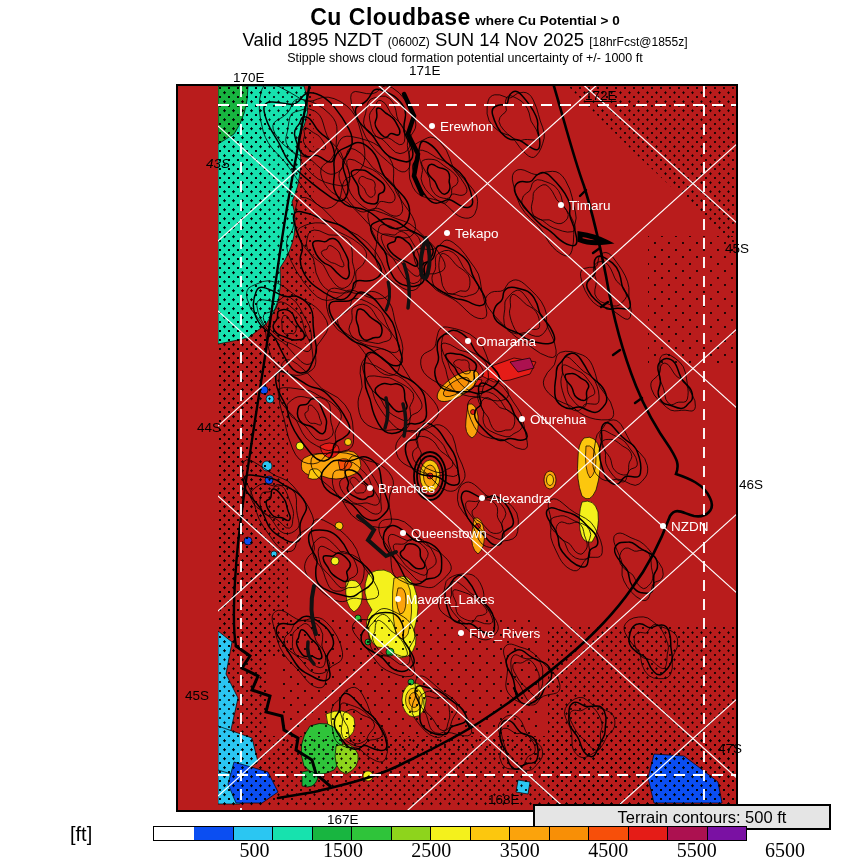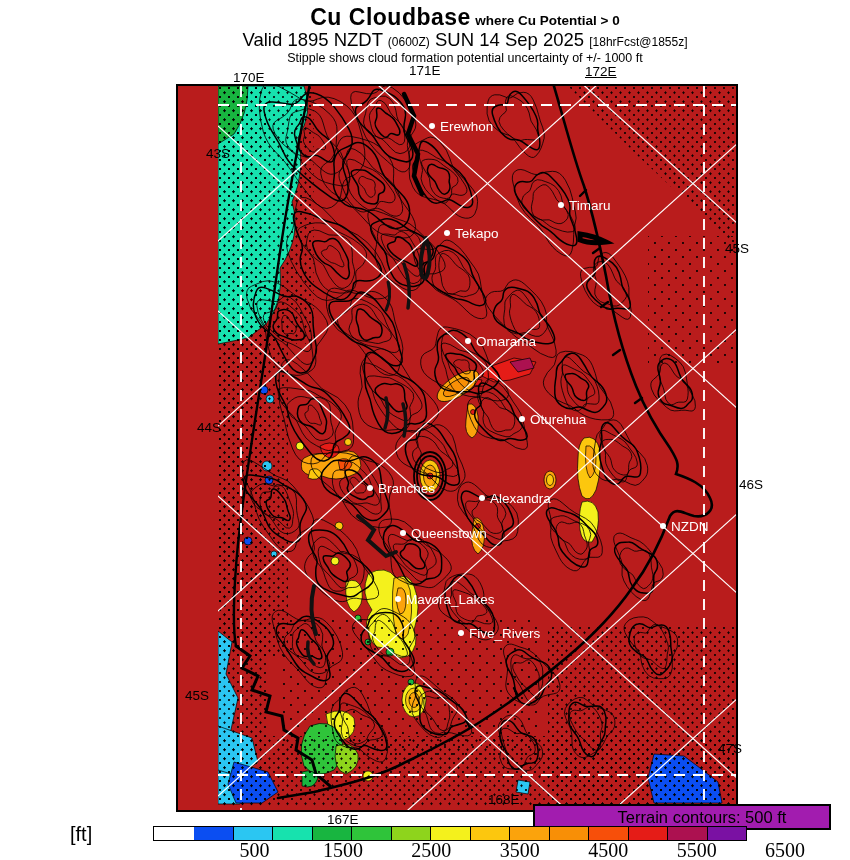--- a/index.html
+++ b/index.html
@@ -15,44 +15,44 @@
   #hdr3{top:51px;left:0;width:850px;text-align:center;font-size:12.5px;}
   
   .geo{font-size:13.5px;z-index:30;white-space:nowrap;}
   
   #map{left:176px;top:84px;width:518px;height:724px;background:#b91c1c;
        border:2px solid #000;z-index:5;}
   #map svg{display:block;}
   svg text.city{fill:#fff;font-size:13.5px;font-family:"Liberation Sans",sans-serif;}
   
   #tbox{left:533px;top:804px;width:254px;height:22px;border:2px solid #000;
-        background:#a21caf;text-align:center;font-size:16.5px;line-height:22px;z-index:40;}
+        background:#e5e5e5;text-align:center;font-size:16.5px;line-height:22px;z-index:40;}
   #cbar{left:153px;top:826px;width:594px;height:15px;display:flex;
         border:1.6px solid #000;box-sizing:border-box;z-index:41;background:#fff;}
   .cb-seg{flex:1 1 0;border-right:1.6px solid #000;}
   .cb-seg:last-child{border-right:none;}
   #cticks{left:153px;top:839px;width:594px;height:21px;z-index:41;font-family:Liberation Serif, serif;}
   .cb-tick{position:absolute;top:0;transform:translateX(-50%);font-size:20px;}
   .ftunit{font-size:20px;top:823px;z-index:41;}
 </style>
 </head>
 <body>
 
 <div id="hdr1" class="abs">
   <span class="big">Cu Cloudbase</span>
   <span class="small">where Cu Potential &gt; 0</span>
 </div>
-<div id="hdr2" class="abs"><span>Valid 1895 NZDT </span><span class="sm">(0600Z)</span><span> SUN 14 Sep 2025 </span><span class="sm">[18hrFcst@1855z]</span>
+<div id="hdr2" class="abs"><span>Valid 1895 NZDT </span><span class="sm">(0600Z)</span><span> SUN 14 Nov 2025 </span><span class="sm">[18hrFcst@1855z]</span>
 </div>
 <div id="hdr3" class="abs">Stipple shows cloud formation potential uncertainty of +/- 1000 ft</div>
 
 <div class="abs geo" style="left:369px;top:63px;">171E</div>
 <div class="abs geo" style="left:193px;top:70px;">170E</div>
-<div class="abs geo" style="left:545px;top:64px;text-decoration:underline;">172E</div>
-<div class="abs geo" style="left:166px;top:146px;">43S</div>
+<div class="abs geo" style="left:545px;top:88px;text-decoration:underline;">172E</div>
+<div class="abs geo" style="left:166px;top:156px;font-style:italic;">43S</div>
 <div class="abs geo" style="left:157px;top:420px;">44S</div>
 <div class="abs geo" style="left:145px;top:688px;">45S</div>
 <div class="abs geo" style="left:685px;top:241px;">45S</div>
 <div class="abs geo" style="left:699px;top:477px;">46S</div>
 <div class="abs geo" style="left:678px;top:741px;">47S</div>
 <div class="abs geo" style="left:287px;top:812px;">167E</div>
 <div class="abs geo" style="left:448px;top:792px;text-align:right;">168E</div>
 
 <div id="map" class="abs">
 <svg width="518" height="724" viewBox="0 0 518 724">

